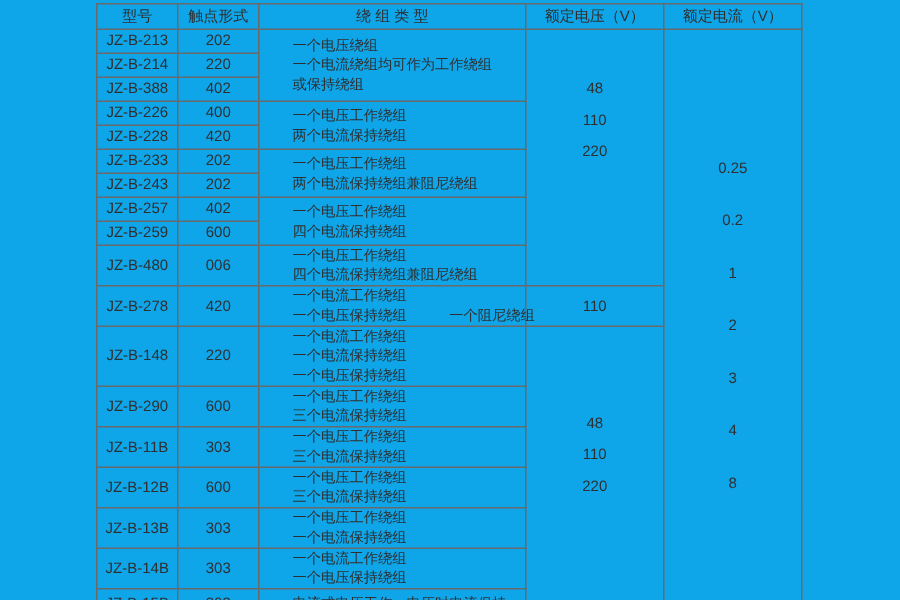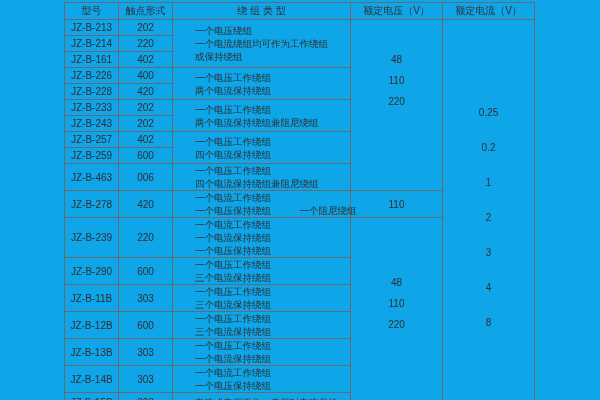--- a/index.html
+++ b/index.html
@@ -75,21 +75,21 @@
             <div>4</div>
             <div>8</div>
           </div>
         </td>
       </tr>
       <tr class="h16">
         <td class="model">JZ-B-214</td>
         <td class="contact">220</td>
       </tr>
       <tr class="h16">
-        <td class="model">JZ-B-161</td>
+        <td class="model">JZ-B-388</td>
         <td class="contact">402</td>
       </tr>
       <tr class="h16">
         <td class="model">JZ-B-226</td>
         <td class="contact">400</td>
         <td class="winding" rowspan="2">
           <div class="wl">一个电压工作绕组</div>
           <div class="wl">两个电流保持绕组</div>
         </td>
       </tr>
@@ -115,40 +115,40 @@
         <td class="winding" rowspan="2">
           <div class="wl">一个电压工作绕组</div>
           <div class="wl">四个电流保持绕组</div>
         </td>
       </tr>
       <tr class="h16">
         <td class="model">JZ-B-259</td>
         <td class="contact">600</td>
       </tr>
       <tr class="h24">
-        <td class="model">JZ-B-463</td>
+        <td class="model">JZ-B-480</td>
         <td class="contact">006</td>
         <td class="winding">
           <div class="wl">一个电压工作绕组</div>
           <div class="wl">四个电流保持绕组兼阻尼绕组</div>
         </td>
       </tr>
       <tr class="h25">
         <td class="model">JZ-B-278</td>
         <td class="contact">420</td>
         <td class="winding">
           <div class="wl">一个电流工作绕组</div>
           <div class="wl">一个电压保持绕组　　　一个阻尼绕组</div>
         </td>
         <td class="num">
           <div>110</div>
         </td>
       </tr>
       <tr class="h38">
-        <td class="model">JZ-B-239</td>
+        <td class="model">JZ-B-148</td>
         <td class="contact">220</td>
         <td class="winding">
           <div class="wl">一个电流工作绕组</div>
           <div class="wl">一个电流保持绕组</div>
           <div class="wl">一个电压保持绕组</div>
         </td>
         <td class="num" rowspan="7">
           <div class="stack v3">
             <div>48</div>
             <div>110</div>

